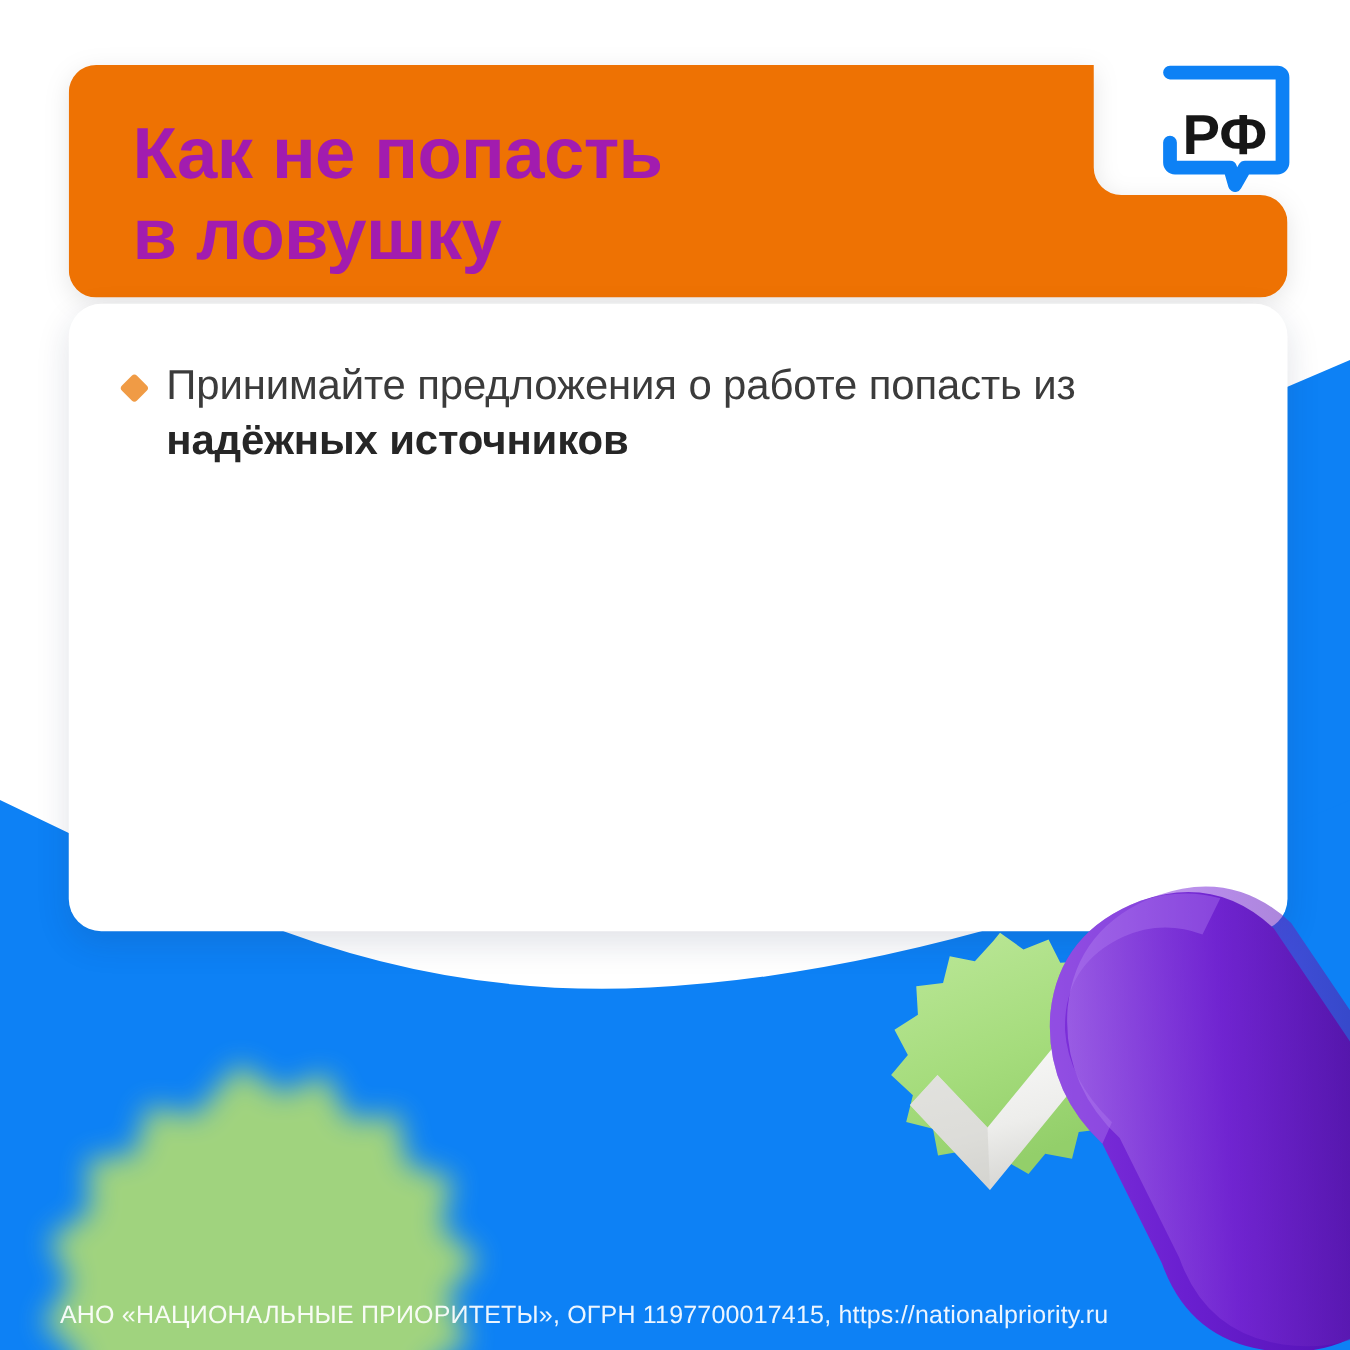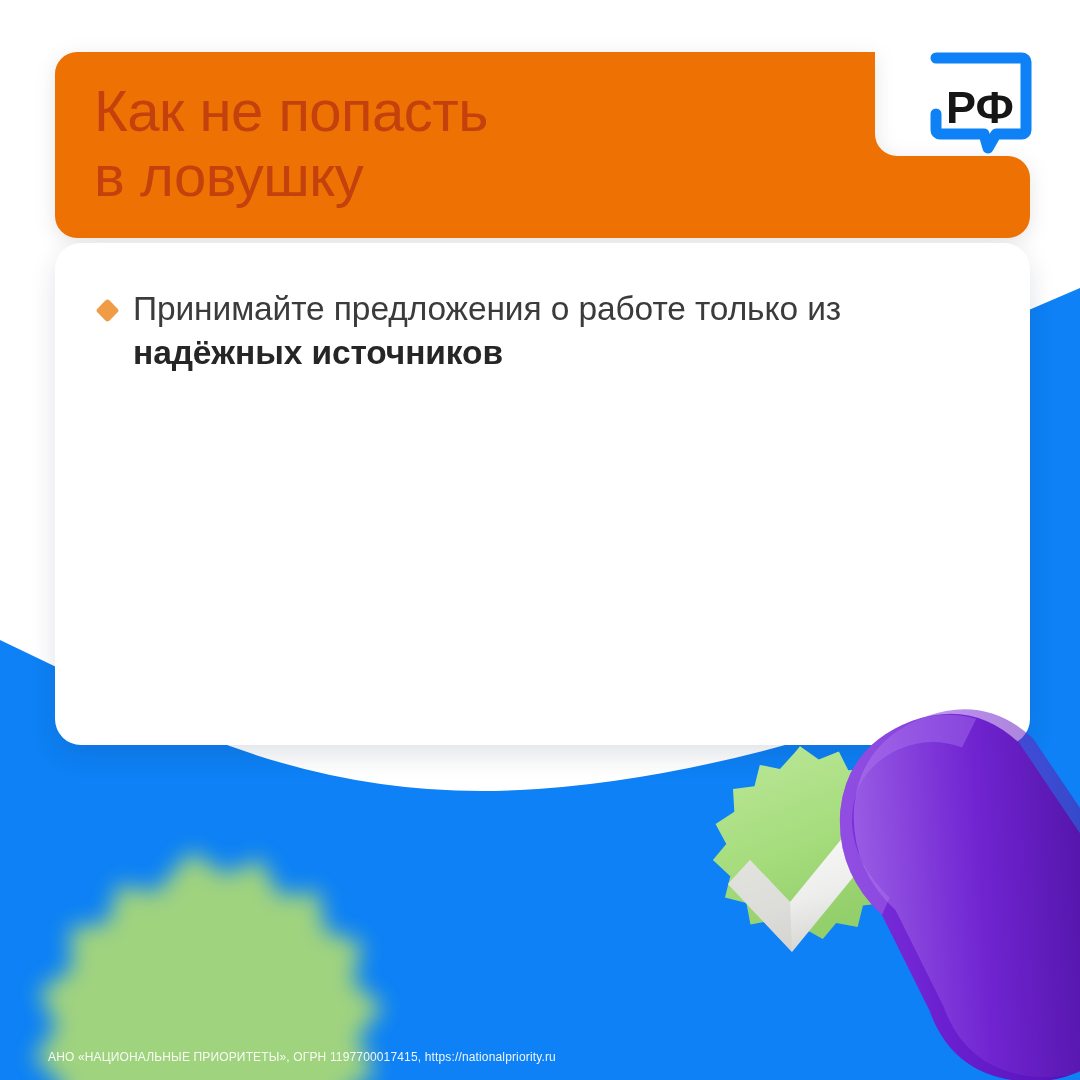--- a/index.html
+++ b/index.html
@@ -37,27 +37,27 @@
     width: 975px;
     height: 186px;
     z-index: 3;
     filter: drop-shadow(0 5px 10px rgba(0,0,0,0.10));
   }
   .header-title {
     position: absolute;
     left: 90px;
     top: 75px;
     z-index: 4;
-    color: #c2410c;
+    color: #a21caf;
     font-size: 58px;
     line-height: 1.12;
-    font-weight: 400;
+    font-weight: 700;
     letter-spacing: -0.5px;
     white-space: pre-line;
-    margin: 4px;
+    margin: 16px;
   }
 
   
   .logo {
     position: absolute;
     right: 42px;
     top: 44px;
     width: 116px;
     height: 116px;
     z-index: 6;
@@ -121,21 +121,21 @@
     z-index: 5;
   }
 
   
   .footer {
     position: absolute;
     left: 48px;
     bottom: 16px;
     z-index: 7;
     color: rgba(255,255,255,0.92);
-    font-size: 12px;
+    font-size: 20px;
     letter-spacing: 0.15px;
     white-space: nowrap;
   }
 </style>
 </head>
 <body>
 
 <div class="poster">
 
   <svg class="bg-layer" viewBox="0 0 1080 1080" width="1080" height="1080" aria-hidden="true">
@@ -214,21 +214,21 @@
   <svg class="logo" viewBox="0 0 116 116" width="116" height="116">
     <path d="M14,14 H100 A4,4 0 0 1 104,18 V86 A4,4 0 0 1 100,90
              H74 L66,104 L62,90 H18 A4,4 0 0 1 14,86 V70" fill="none" stroke="#0D81F5" stroke-width="11" stroke-linecap="round" stroke-linejoin="round"></path>
     <text x="58" y="67" text-anchor="middle" dominant-baseline="middle" font-family="'Liberation Sans', sans-serif" font-size="45" font-weight="700" fill="#161616">РФ</text>
   </svg>
 
   <div class="card">
     <ul class="bullet-list">
         <li class="bullet-item">
           <span class="diamond"></span>
-          <span class="bullet-text"><span>Принимайте предложения о работе только из </span><b>надёжных источников</b></span>
+          <span class="bullet-text"><span>Принимайте предложения о работе попасть из </span><b>надёжных источников</b></span>
         </li>
       </ul>
   </div>
 
   <svg class="illustration" viewBox="0 0 460 400" width="460" height="400" aria-hidden="true">
 
     <g>
       <path transform="translate(160,158) scale(1.34)" fill="url(#badge-grad)" d="M0,-76 L14,-66 L29,-72 L36,-58 L52,-59 L55,-43
                L70,-38 L66,-22 L79,-11 L68,1 L76,16 L62,25 L63,41
                L47,43 L43,59 L27,56 L17,68 L3,60 L-12,67 L-20,54

